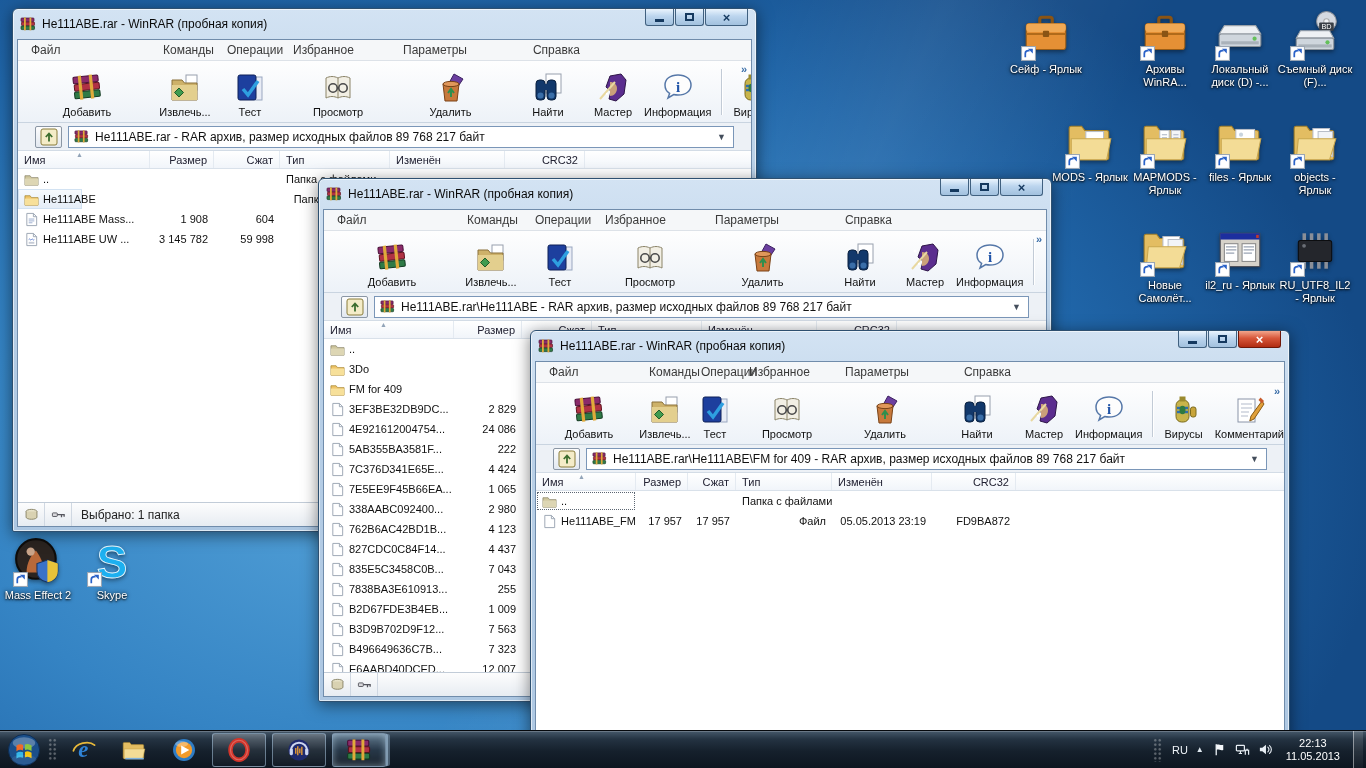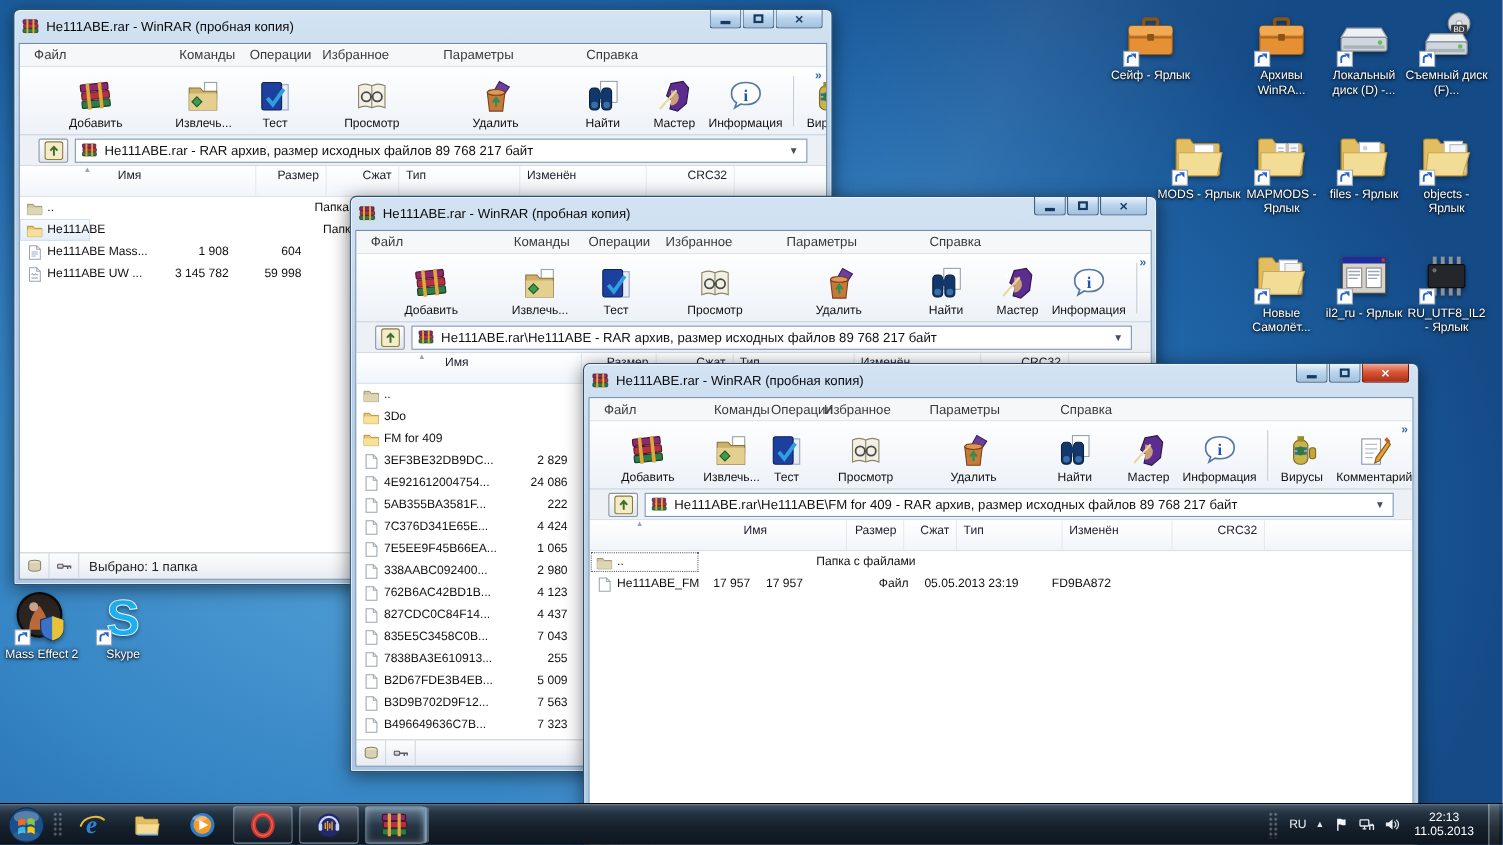--- a/index.html
+++ b/index.html
@@ -57,22 +57,22 @@
   .updir { width:27px; height:22px; border:1px solid #8a96a4; border-radius:2px;
     background:linear-gradient(#fdfdfd,#e2e8f0); display:flex; align-items:center; justify-content:center; cursor:pointer; }
   .updir .uico { width:18px; height:18px; }
   .combobox { flex:1; height:22px; background:#fff; border:1px solid #7a96b8;
     display:flex; align-items:center; gap:6px; padding:0 5px; font-size:12px; color:#111; cursor:default; }
   .combo-ico { width:15px; height:15px; flex:none; }
   .combo-text { white-space:nowrap; overflow:hidden; }
   .combo-arrow { margin-left:auto; color:#444e5c; font-size:9px; padding:0 2px; cursor:pointer; }
 
   .list { flex:1; background:#fff; position:relative; overflow:hidden; font-size:11px; color:#111; }
-  .hdr { display:flex; height:28px; background:linear-gradient(#ffffff,#f1f5fa);
-    border-bottom:1px solid #d9e1ea; position:relative;justify-content:center; }
+  .hdr { display:flex; height:18px; background:linear-gradient(#ffffff,#f1f5fa);
+    border-bottom:1px solid #d9e1ea; position:relative; }
   .hcell { border-right:1px solid #e4eaf1; padding:3px 6px; font-size:11px; color:#223;
     white-space:nowrap; overflow:hidden; cursor:pointer; flex:none; }
   .sortmark { position:absolute; top:0; font-size:7px; color:#92a4b8; }
   .w1 .sortmark { left:58px; } .w2 .sortmark { left:56px; } .w3 .sortmark { left:42px; }
 
   .frow { display:flex; height:20px; align-items:center; cursor:default; }
   .cell { padding:0 6px; white-space:nowrap; overflow:hidden; flex:none; }
   .cname { display:flex; align-items:center; gap:4px; }
   .mini { width:15px; height:15px; flex:none; }
   .frow.selected { background:linear-gradient(#f7fafd,#e4edf7); box-shadow:inset 0 0 0 1px #d2e2f2; }
@@ -903,21 +903,21 @@
           <span class="cell c6"></span>
         </div>
           <div class="frow idx13">
           <span class="cell cname c1">
               <i class="mini"><svg viewBox="0 0 16 16" width="100%" height="100%">
                   <path d="M3 1.5h7l3.5 3.5v9.5H3z" fill="#fff" stroke="#9aa4b2"></path>
                   <path d="M10 1.5V5h3.5" fill="none" stroke="#9aa4b2"></path>
                 </svg></i>
               <span>B2D67FDE3B4EB...</span>
             </span>
-          <span class="cell c2">5 009</span>
+          <span class="cell c2">1 009</span>
           <span class="cell c3"></span>
           <span class="cell c4"></span>
           <span class="cell c5"></span>
           <span class="cell c6"></span>
         </div>
           <div class="frow idx14">
           <span class="cell cname c1">
               <i class="mini"><svg viewBox="0 0 16 16" width="100%" height="100%">
                   <path d="M3 1.5h7l3.5 3.5v9.5H3z" fill="#fff" stroke="#9aa4b2"></path>
                   <path d="M10 1.5V5h3.5" fill="none" stroke="#9aa4b2"></path>

